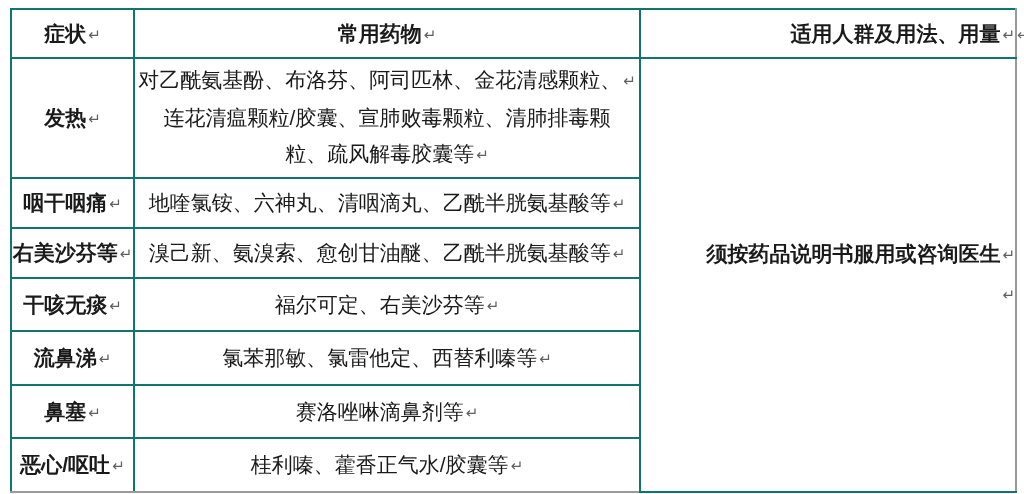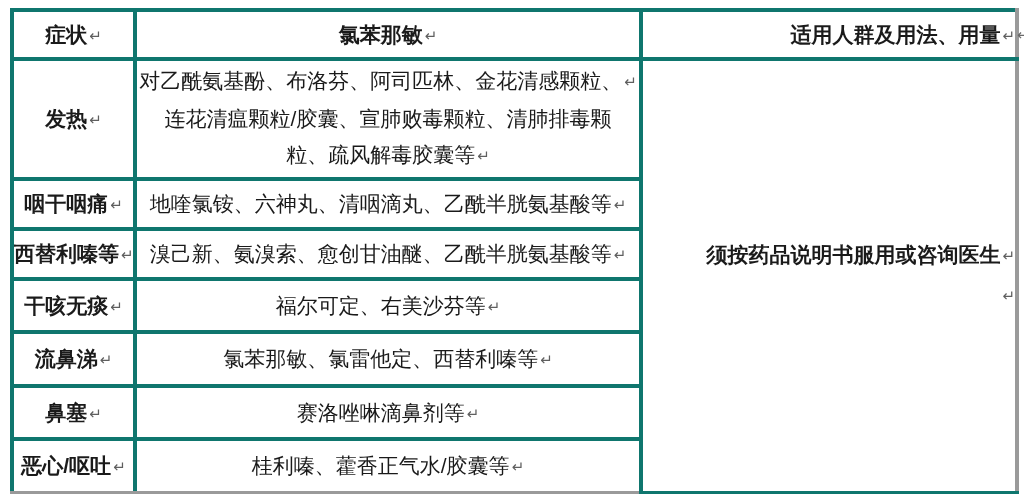--- a/index.html
+++ b/index.html
@@ -14,21 +14,21 @@
   }
   table.med-table {
     position: absolute;
     left: 10px;
     top: 8px;
     width: 1005px;
     border-collapse: collapse;
     table-layout: fixed;
   }
   .med-table th, .med-table td {
-    border: 4px solid #0f766e;
+    border: 2px solid #0f766e;
     text-align: center;
     vertical-align: middle;
     padding: 0 0;
     font-size: 21px;
     overflow: hidden;
     white-space: nowrap;
     margin-left: 19px;
   }
   
   .med-table tr:last-child td { border-bottom-color: #9a9a9a; }
@@ -70,21 +70,21 @@
 <div class="page">
   <table class="med-table">
     <colgroup>
       <col style="width:123px">
       <col style="width:506px">
       <col style="width:376px">
     </colgroup>
     <thead>
       <tr class="h-header">
         <th><span>症状</span><span class="mark">↵</span></th>
-        <th><span>氯苯那敏</span><span class="mark">↵</span></th>
+        <th><span>常用药物</span><span class="mark">↵</span></th>
         <th><span>适用人群及用法、用量</span><span class="mark">↵</span></th>
       </tr>
     </thead>
     <tbody>
       <tr class="h-r1">
         <td class="symptom-cell"><span>发热</span><span class="mark">↵</span></td>
         <td class="drugs-cell">
           <div class="line"><span>对乙酰氨基酚、布洛芬、阿司匹林、金花清感颗粒、</span><span class="mark">↵</span></div>
           <div class="line"><span>连花清瘟颗粒/胶囊、宣肺败毒颗粒、清肺排毒颗</span></div>
           <div class="line"><span>粒、疏风解毒胶囊等</span><span class="mark">↵</span></div>
@@ -92,21 +92,21 @@
         <td class="note-cell" rowspan="7">
           <div><span>须按药品说明书服用或咨询医生</span><span class="mark">↵</span></div>
           <div class="mark-line"><span class="mark">↵</span></div>
         </td>
       </tr>
       <tr class="h-r2">
         <td class="symptom-cell"><span>咽干咽痛</span><span class="mark">↵</span></td>
         <td class="drugs-cell"><span>地喹氯铵、六神丸、清咽滴丸、乙酰半胱氨基酸等</span><span class="mark">↵</span></td>
       </tr>
       <tr class="h-r3">
-        <td class="symptom-cell"><span>西替利嗪等</span><span class="mark">↵</span></td>
+        <td class="symptom-cell"><span>右美沙芬等</span><span class="mark">↵</span></td>
         <td class="drugs-cell"><span>溴己新、氨溴索、愈创甘油醚、乙酰半胱氨基酸等</span><span class="mark">↵</span></td>
       </tr>
       <tr class="h-r4">
         <td class="symptom-cell"><span>干咳无痰</span><span class="mark">↵</span></td>
         <td class="drugs-cell"><span>福尔可定、右美沙芬等</span><span class="mark">↵</span></td>
       </tr>
       <tr class="h-r5">
         <td class="symptom-cell"><span>流鼻涕</span><span class="mark">↵</span></td>
         <td class="drugs-cell"><span>氯苯那敏、氯雷他定、西替利嗪等</span><span class="mark">↵</span></td>
       </tr>

